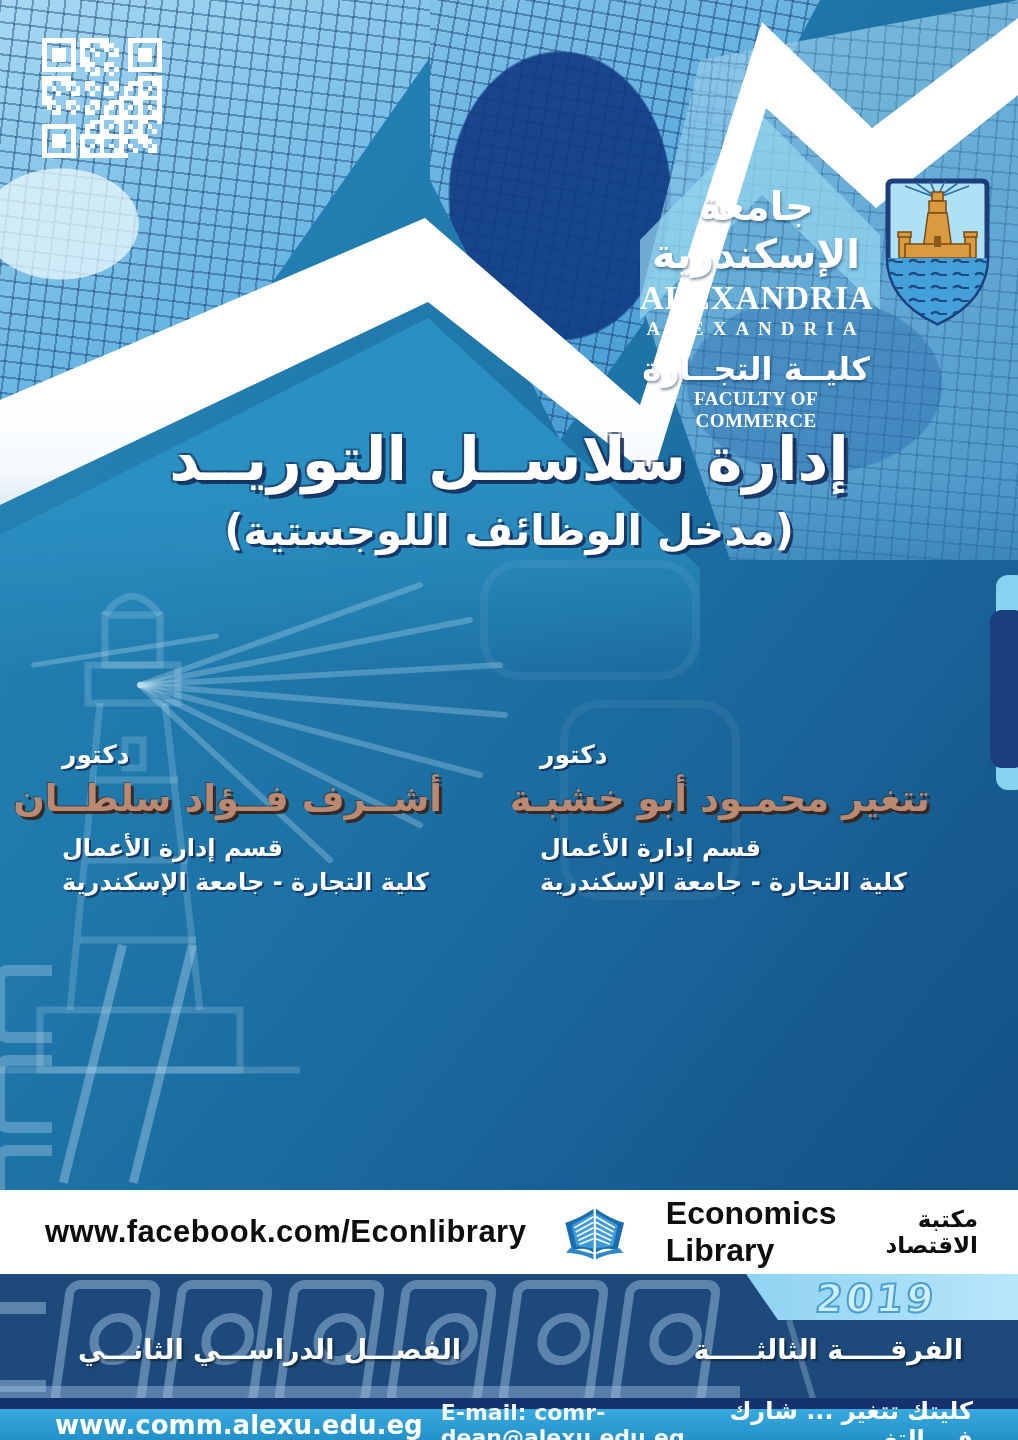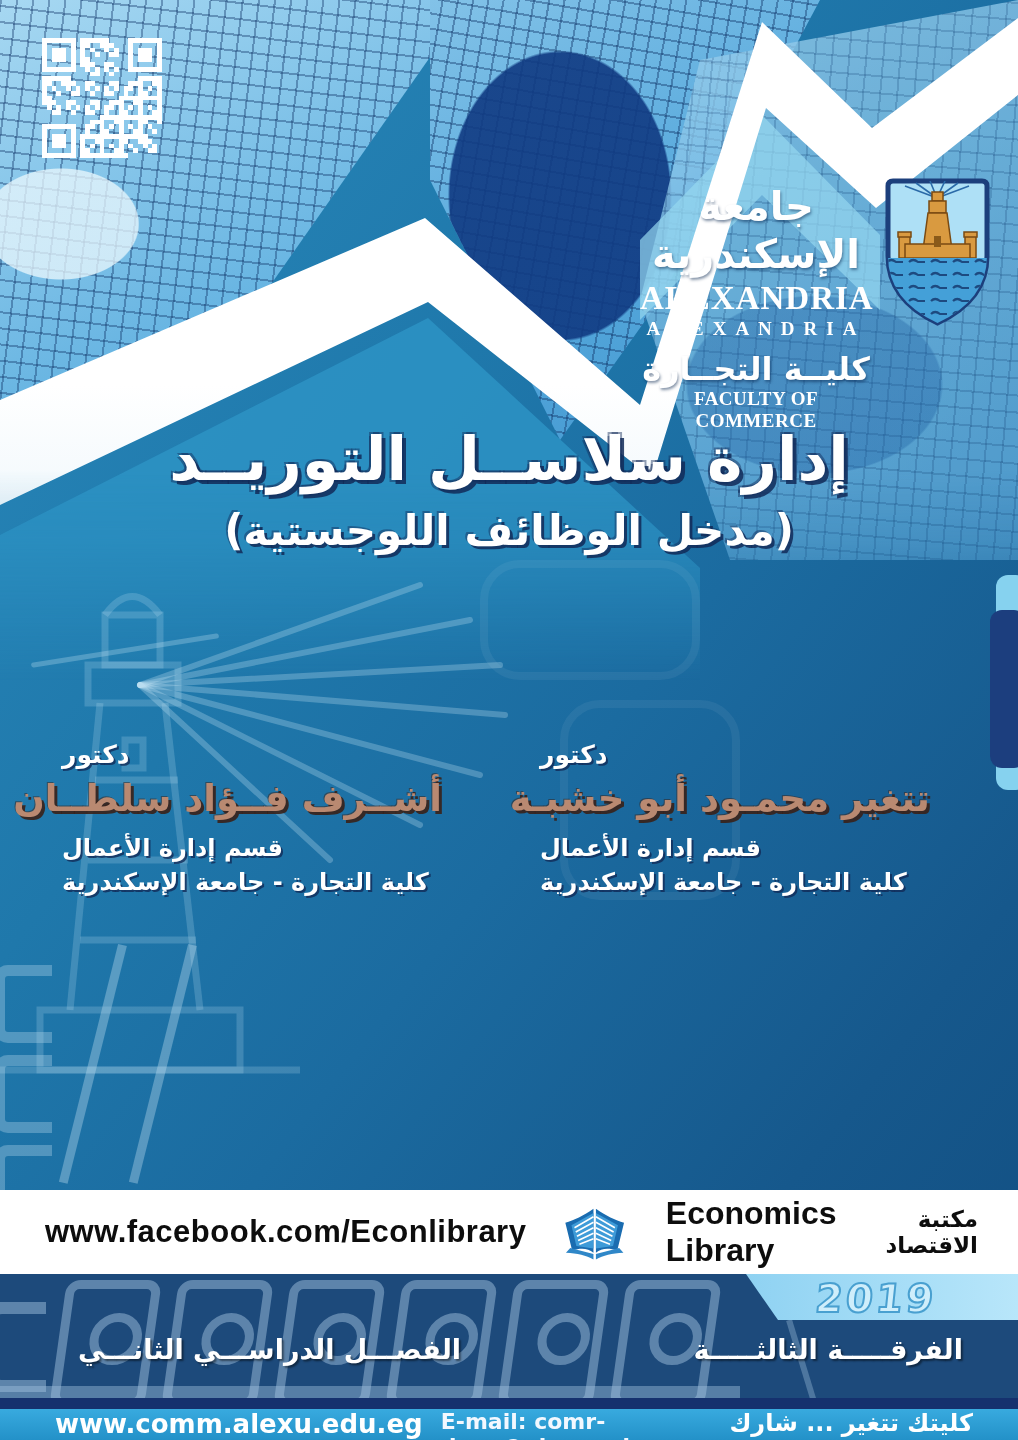--- a/index.html
+++ b/index.html
@@ -98,21 +98,21 @@
     background:linear-gradient(90deg,#8fd2f2,#b8e6fa);
     clip-path:polygon(0 0,272px 0,272px 46px,32px 46px)}
   .year{position:absolute;top:2px;right:42px;width:200px;text-align:center;font-size:39px;font-weight:bold;
     color:#cfeefb;letter-spacing:3px;transform:skewX(-6deg);
     -webkit-text-stroke:2px #49a0d0;text-shadow:0 0 1px #49a0d0}
   .band-diag{position:absolute;right:226px;top:46px;width:6px;height:84px;background:rgba(170,200,225,.35);
     transform:rotate(-17deg);transform-origin:top center}
   .grade{position:absolute;top:60px;right:55px;font-size:27px;font-weight:bold;color:#fff;text-shadow:2px 2px 2px rgba(0,0,0,.45)}
   .semester{position:absolute;top:60px;left:78px;font-size:27px;font-weight:bold;color:#fff;text-shadow:2px 2px 2px rgba(0,0,0,.45)}
   .footer-stripe{position:absolute;left:0;right:0;top:1398px;height:11px;background:#15316e}
-  .bottom-bar{position:absolute;left:0;right:0;top:1409px;height:31px;display:flex;align-items:flex-start;
+  .bottom-bar{position:absolute;left:0;right:0;top:1409px;height:31px;display:flex;align-items:center;
     background:linear-gradient(180deg,#38aadf,#2391c8)}
   .site{margin-left:55px;font-size:26px;font-weight:bold;color:#fff}
   .email{margin-left:18px;font-size:22px;font-weight:bold;color:#f2f8ff}
   .slogan{margin-left:auto;margin-right:45px;font-size:24px;font-weight:bold;color:#fff}
 </style>
 </head>
 <body>
 
 <div class="cover">
 

